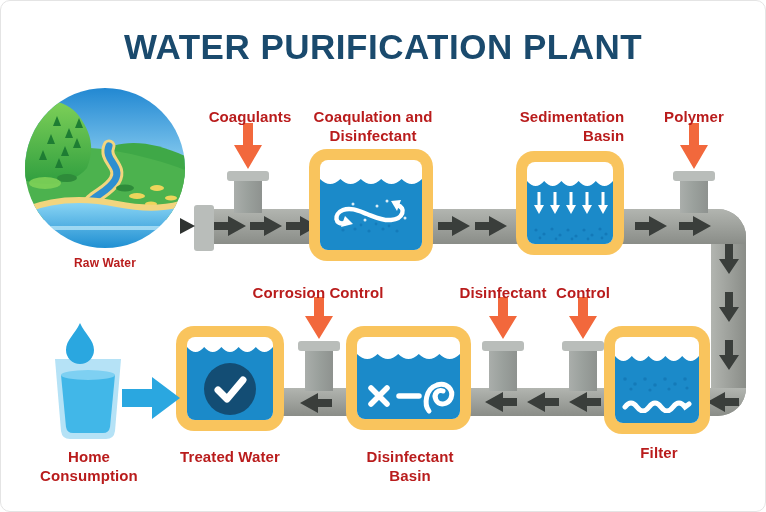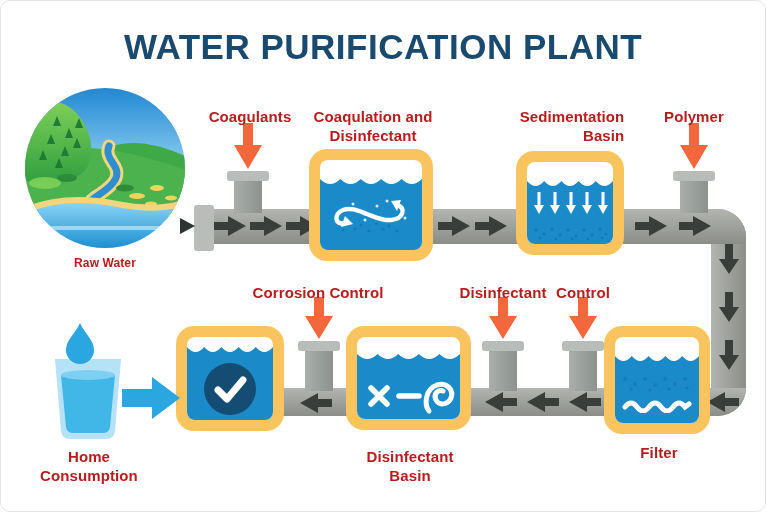--- a/index.html
+++ b/index.html
@@ -368,19 +368,20 @@
   <div class="lbl" style="left:693px;top:106px;text-align:right;">Polymer</div>
   <div class="lbl" style="left:317px;top:282px;">Corrosion Control</div>
   <div class="lbl" style="left:502px;top:282px;">Disinfectant</div>
   <div class="lbl" style="left:582px;top:282px;">Control</div>
   <div class="lbl" style="left:658px;top:442px;">Filter</div>
   <div class="lbl" style="left:409px;top:446px;">
     <div>Disinfectant</div>
     <div>Basin</div>
   </div>
   <div class="lbl" style="left:229px;top:446px;">
+    <div>Treated Water</div>
   </div>
   <div class="lbl" style="left:88px;top:446px;">
     <div>Home</div>
     <div>Consumption</div>
   </div>
 
 </div>
 
 </body></html>

